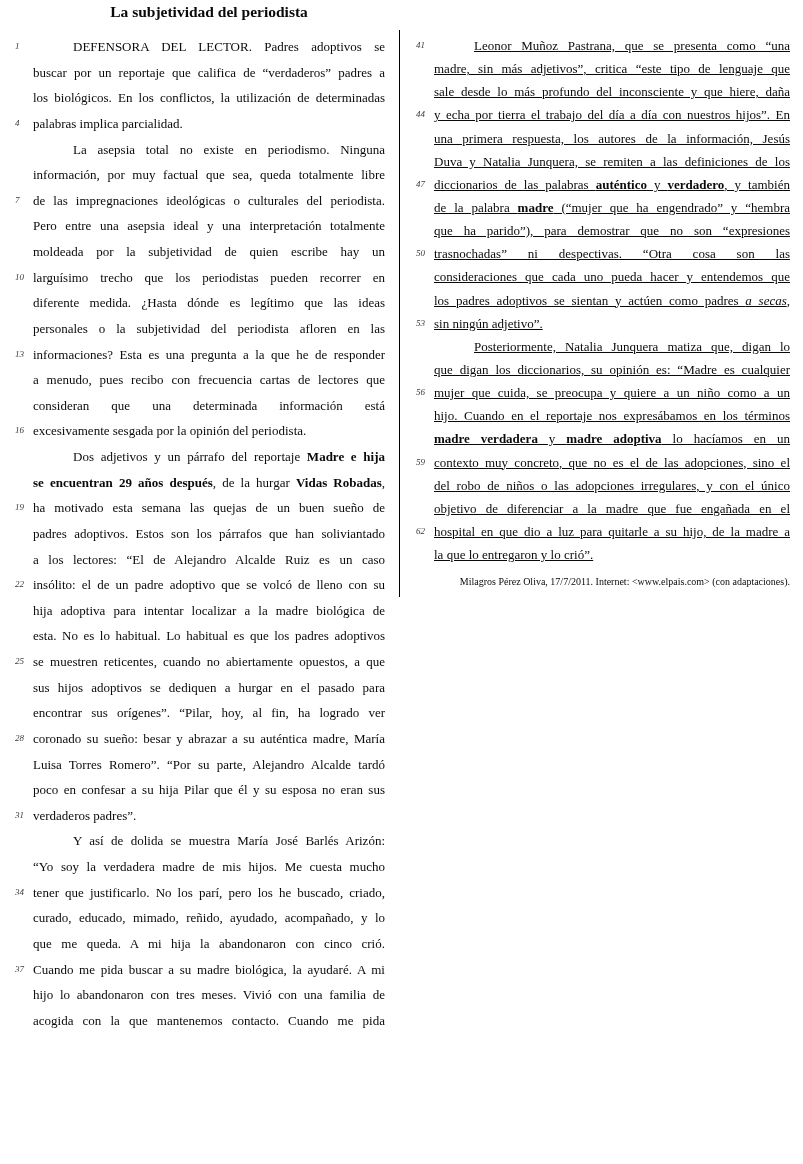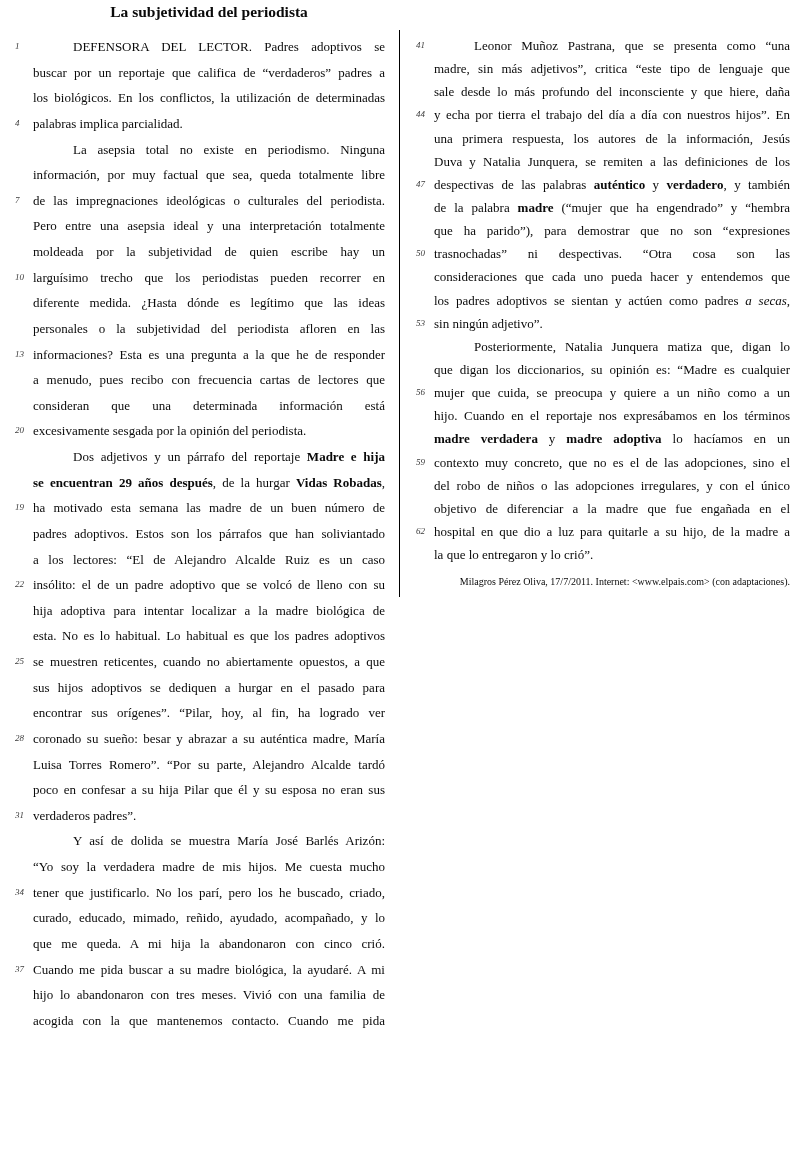--- a/index.html
+++ b/index.html
@@ -26,21 +26,21 @@
   .col-left  { left: 33px;  width: 352px; }
   .col-right { left: 434px; width: 356px; }
   .line {
     position: relative;
     font-size: 13px;
     text-align: justify;
     text-align-last: justify;
     text-justify: inter-word;
   }
   .col-left  .line { height: 25.63px; line-height: 25.63px; }
-  .col-right .line { height: 23.15px; line-height: 23.15px; }
+  .col-right .line { height: 23.15px; line-height: 23.15px; text-decoration: underline; }
   .line.ind { text-indent: 40px; }
   .line.end { text-align-last: left; }
   .lnum {
     position: absolute;
     left: -18px;
     top: 0;
     width: 16px;
     font-size: 9px;
     font-style: italic;
     color: #3a3a3a;
@@ -80,24 +80,24 @@
       <div class="line"><span>información, por muy factual que sea, queda totalmente libre</span></div>
       <div class="line"><span class="lnum">7</span><span>de las impregnaciones ideológicas o culturales del periodista.</span></div>
       <div class="line"><span>Pero entre una asepsia ideal y una interpretación totalmente</span></div>
       <div class="line"><span>moldeada por la subjetividad de quien escribe hay un</span></div>
       <div class="line"><span class="lnum">10</span><span>larguísimo trecho que los periodistas pueden recorrer en</span></div>
       <div class="line"><span>diferente medida. ¿Hasta dónde es legítimo que las ideas</span></div>
       <div class="line"><span>personales o la subjetividad del periodista afloren en las</span></div>
       <div class="line"><span class="lnum">13</span><span>informaciones? Esta es una pregunta a la que he de responder</span></div>
       <div class="line"><span>a menudo, pues recibo con frecuencia cartas de lectores que</span></div>
       <div class="line"><span>consideran que una determinada información está</span></div>
-      <div class="line end"><span class="lnum">20</span><span>excesivamente sesgada por la opinión del periodista.</span></div>
+      <div class="line end"><span class="lnum">16</span><span>excesivamente sesgada por la opinión del periodista.</span></div>
       <div class="line ind"><span>Dos adjetivos y un párrafo del reportaje </span><b>Madre e hija</b></div>
       <div class="line"><b>se encuentran 29 años después</b><span>, de la hurgar </span><b>Vidas Robadas</b><span>,</span></div>
-      <div class="line"><span class="lnum">19</span><span>ha motivado esta semana las madre de un buen número de</span></div>
+      <div class="line"><span class="lnum">19</span><span>ha motivado esta semana las quejas de un buen sueño de</span></div>
       <div class="line"><span>padres adoptivos. Estos son los párrafos que han soliviantado</span></div>
       <div class="line"><span>a los lectores: “El de Alejandro Alcalde Ruiz es un caso</span></div>
       <div class="line"><span class="lnum">22</span><span>insólito: el de un padre adoptivo que se volcó de lleno con su</span></div>
       <div class="line"><span>hija adoptiva para intentar localizar a la madre biológica de</span></div>
       <div class="line"><span>esta. No es lo habitual. Lo habitual es que los padres adoptivos</span></div>
       <div class="line"><span class="lnum">25</span><span>se muestren reticentes, cuando no abiertamente opuestos, a que</span></div>
       <div class="line"><span>sus hijos adoptivos se dediquen a hurgar en el pasado para</span></div>
       <div class="line"><span>encontrar sus orígenes”. “Pilar, hoy, al fin, ha logrado ver</span></div>
       <div class="line"><span class="lnum">28</span><span>coronado su sueño: besar y abrazar a su auténtica madre, María</span></div>
       <div class="line"><span>Luisa Torres Romero”. “Por su parte, Alejandro Alcalde tardó</span></div>
@@ -113,21 +113,21 @@
       <div class="line"><span>acogida con la que mantenemos contacto. Cuando me pida</span></div>
     </div>
   <div class="divider"></div>
   <div class="col col-right">
       <div class="line ind"><span class="lnum">41</span><span>Leonor Muñoz Pastrana, que se presenta como “una</span></div>
       <div class="line"><span>madre, sin más adjetivos”, critica “este tipo de lenguaje que</span></div>
       <div class="line"><span>sale desde lo más profundo del inconsciente y que hiere, daña</span></div>
       <div class="line"><span class="lnum">44</span><span>y echa por tierra el trabajo del día a día con nuestros hijos”. En</span></div>
       <div class="line"><span>una primera respuesta, los autores de la información, Jesús</span></div>
       <div class="line"><span>Duva y Natalia Junquera, se remiten a las definiciones de los</span></div>
-      <div class="line"><span class="lnum">47</span><span>despectivas de las palabras </span><b>auténtico</b><span> y </span><b>verdadero</b><span>, y también</span></div>
+      <div class="line"><span class="lnum">47</span><span>diccionarios de las palabras </span><b>auténtico</b><span> y </span><b>verdadero</b><span>, y también</span></div>
       <div class="line"><span>de la palabra </span><b>madre</b><span> (“mujer que ha engendrado” y “hembra</span></div>
       <div class="line"><span>que ha parido”), para demostrar que no son “expresiones</span></div>
       <div class="line"><span class="lnum">50</span><span>trasnochadas” ni despectivas. “Otra cosa son las</span></div>
       <div class="line"><span>consideraciones que cada uno pueda hacer y entendemos que</span></div>
       <div class="line"><span>los padres adoptivos se sientan y actúen como padres </span><i>a secas</i><span>,</span></div>
       <div class="line end"><span class="lnum">53</span><span>sin ningún adjetivo”.</span></div>
       <div class="line ind"><span>Posteriormente, Natalia Junquera matiza que, digan lo</span></div>
       <div class="line"><span>que digan los diccionarios, su opinión es: “Madre es cualquier</span></div>
       <div class="line"><span class="lnum">56</span><span>mujer que cuida, se preocupa y quiere a un niño como a un</span></div>
       <div class="line"><span>hijo. Cuando en el reportaje nos expresábamos en los términos</span></div>

